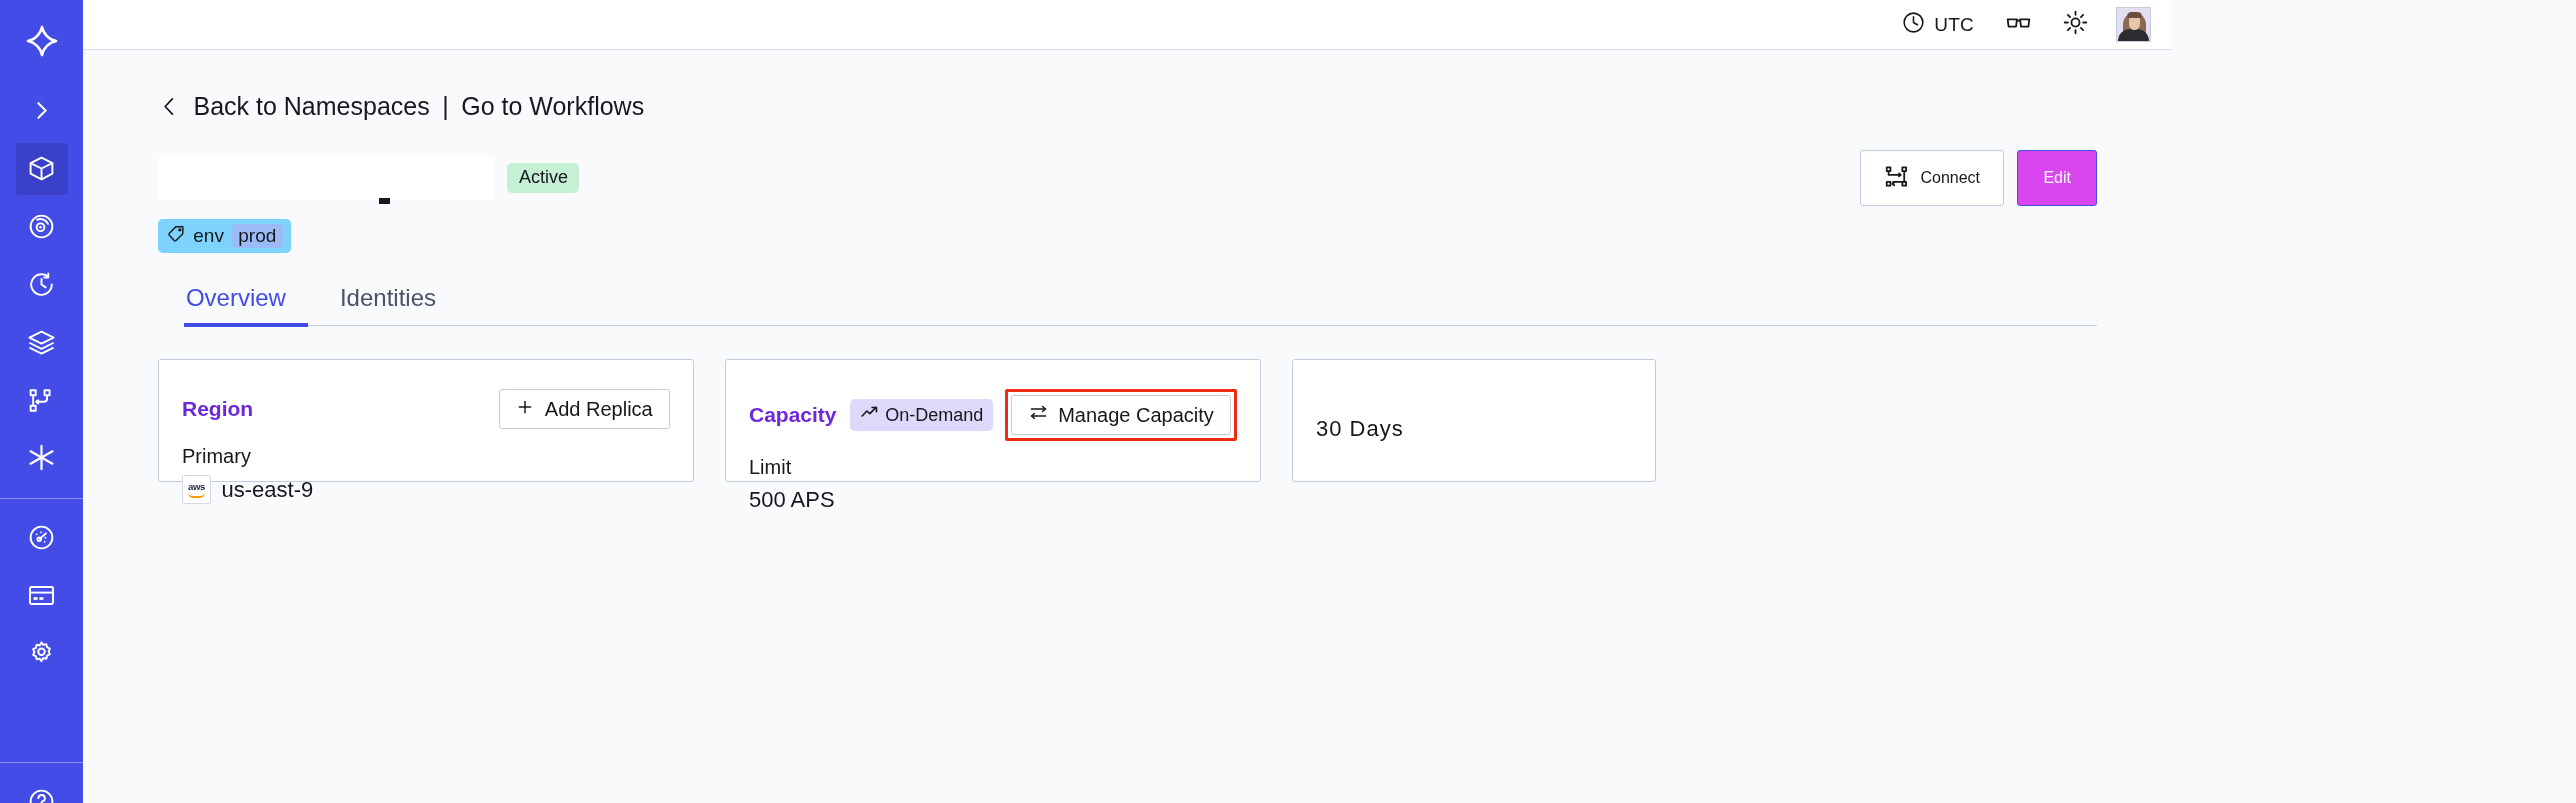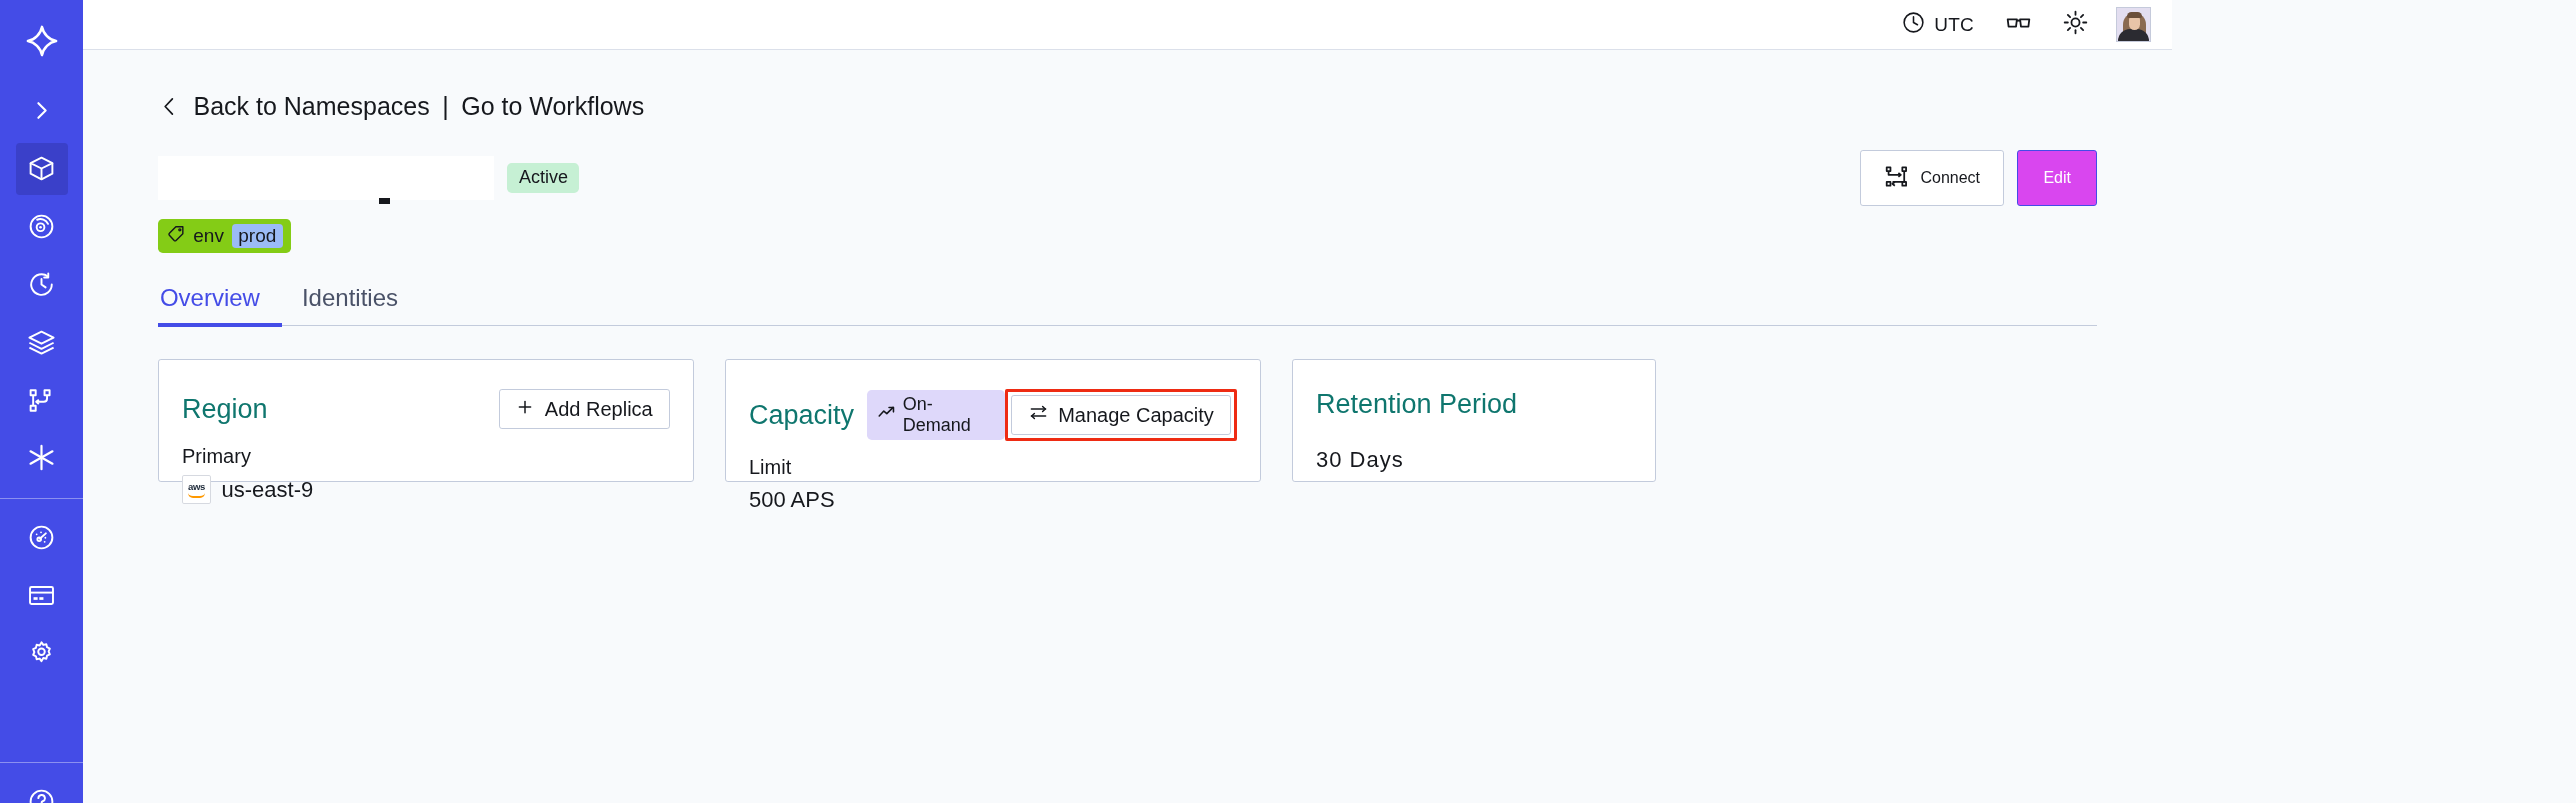--- a/index.html
+++ b/index.html
@@ -145,39 +145,40 @@
     height: 56px;
     padding: 0 25px;
     background: #d946ef;
     border: 1px solid #444ce7;
     color: #ffffff;
   }
 
   .tags-row { margin-top: 13.4px; display: flex; align-items: center; }
   .tag-chip {
     display: inline-flex; align-items: center; gap: 7.7px;
-    background: #84cc16;
+    background: #7dd3fc;
     border-radius: 4.8px;
     padding: 4.8px 7.7px 4.8px 8.6px;
     font-size: 19px;
     color: #16181d;
   }
   .tag-val {
     background: #9bbbf7;
     border-radius: 3.8px;
     padding: 1px 6.7px;
   }
 
   .tabs {
     margin-top: 31px;
     display: flex;
     align-items: flex-end;
-    gap: 0;
+    gap: 12px;
     border-bottom: 1.9px solid #c3cbdc;
     position: relative;
+    margin-left: 26px;
   }
   .tab {
     font-size: 24px;
     padding: 0 20px 13.4px 20px;
     color: #4a5268;
     cursor: pointer;
     position: relative;
   }
   .tab:first-child { padding-left: 1.9px; padding-right: 22px; }
   .tab.active { color: #444ce7; }
@@ -202,21 +203,21 @@
     padding: 29px 23px 27px 23px;
     height: 123px;
     display: flex;
     flex-direction: column;
   }
   .card-region { width: 536px; }
   .card-capacity { width: 536px; }
   .card-retention { width: 179px; flex: 1; max-width: 364px; }
 
   .card-head { display: flex; align-items: center; }
-  .card-title { font-size: 27px; color: #0f766e; font-weight: 400; }
+  .card-title { font-size: 21px; color: #6d28d9; font-weight: 700; }
   .badge-ondemand {
     margin-left: 13.4px;
     display: inline-flex; align-items: center; gap: 6.7px;
     background: #ded8fa;
     color: #16181d;
     font-size: 18px;
     padding: 3.8px 9.6px;
     border-radius: 4.8px;
   }
   .card-head-btn { margin-left: auto; }
@@ -564,23 +565,20 @@
                 </span>
                 <span>Manage Capacity</span>
               </span>
             </div>
           </div>
           <div class="card-sub">Limit</div>
           <div class="card-val">500 APS</div>
         </section>
 
         <section class="card card-retention">
-          <div class="card-head">
-            <span class="card-title">Retention Period</span>
-          </div>
           <div class="card-val-big">30 Days</div>
         </section>
 
       </div>
     </main>
   </div>
 </div>
 
 
 </body></html>

